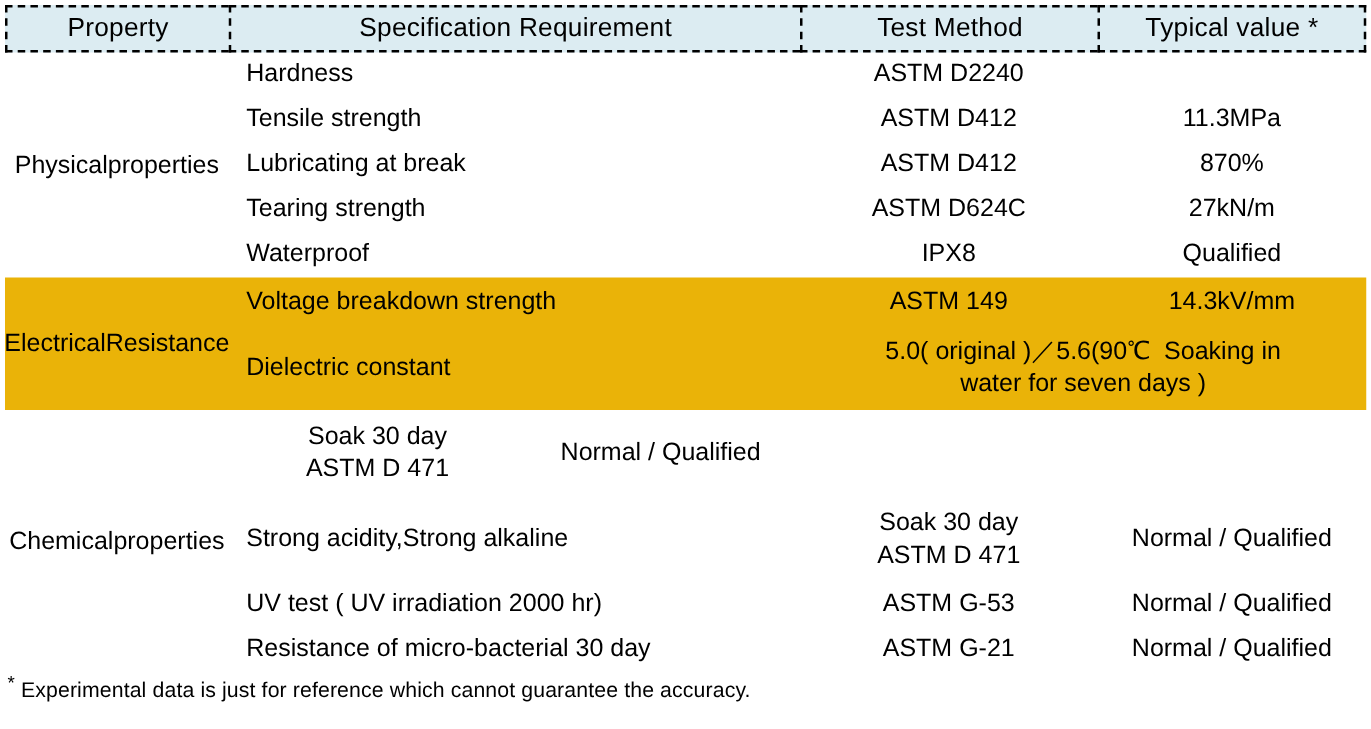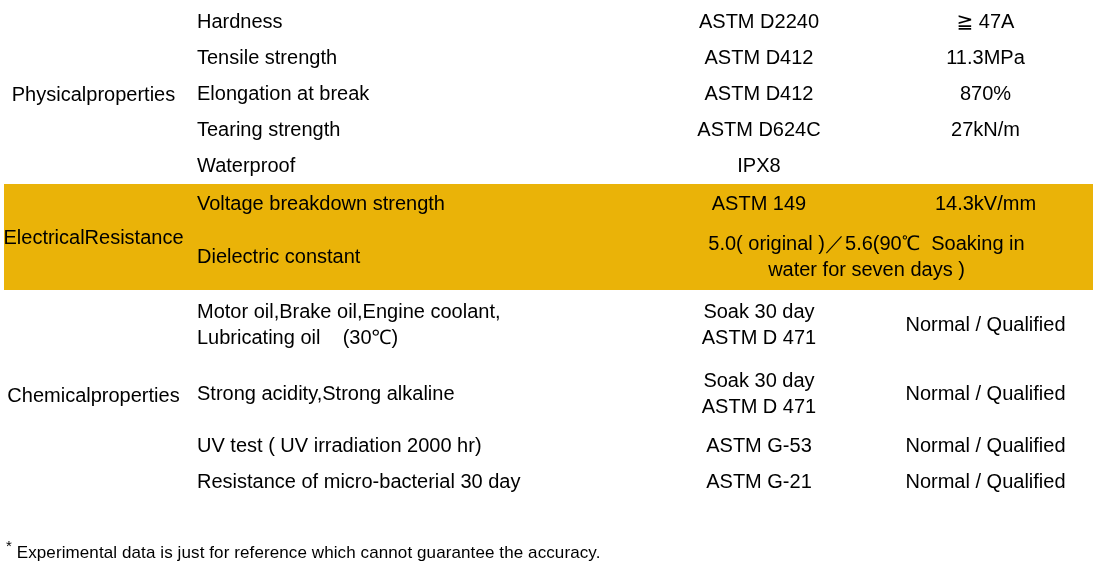--- a/index.html
+++ b/index.html
@@ -97,56 +97,70 @@
     font-size: 17px;
     letter-spacing: 0.1px;
   }
   .footnote sup { font-size: 15px; }
 </style>
 </head>
 <body>
 
 <div class="sheet">
 
+  <div class="header-row">
+    <div class="header-cell c1">
+        <span>Property</span>
+      </div>
+    <div class="header-cell c2">
+        <span>Specification Requirement</span>
+      </div>
+    <div class="header-cell c3">
+        <span>Test Method</span>
+      </div>
+    <div class="header-cell c4">
+        <span>Typical value *</span>
+      </div>
+  </div>
 
   <div class="band">
     <div class="section">
       <div class="section-label">
         <span>Physical</span>
         <span>properties</span>
       </div>
       <div class="section-body">
 
         <div class="row phys-row">
           <div class="cell left w2">Hardness</div>
           <div class="cell center w3">ASTM D2240</div>
-          <div class="cell center w4">≧ 47A</div>
         </div>
 
         <div class="row phys-row">
           <div class="cell left w2">Tensile strength</div>
           <div class="cell center w3">ASTM D412</div>
           <div class="cell center w4">11.3MPa</div>
         </div>
 
         <div class="row phys-row">
-          <div class="cell left w2">Elongation at break</div>
+          <div class="cell left w2">Lubricating at break</div>
           <div class="cell center w3">ASTM D412</div>
           <div class="cell center w4">870%</div>
         </div>
 
         <div class="row phys-row">
           <div class="cell left w2">Tearing strength</div>
           <div class="cell center w3">ASTM D624C</div>
           <div class="cell center w4">27kN/m</div>
         </div>
 
         <div class="row phys-row">
           <div class="cell left w2">Waterproof</div>
           <div class="cell center w3">IPX8</div>
+          <div class="cell center w4">Qualified</div>
         </div>
 
       </div>
     </div>
   </div>
 
   <div class="band blue">
     <div class="section">
       <div class="section-label">
         <span>Electrical</span>
@@ -174,24 +188,20 @@
 
   <div class="band">
     <div class="section">
       <div class="section-label">
         <span>Chemical</span>
         <span>properties</span>
       </div>
       <div class="section-body">
 
         <div class="row chem-row-tall">
-          <div class="cell left w2">
-            <span class="nowrap">Motor oil,Brake oil,Engine coolant,</span>
-            <span class="nowrap">Lubricating oil    (30℃)</span>
-          </div>
           <div class="cell center w3">
             <span>Soak 30 day</span>
             <span>ASTM D 471</span>
           </div>
           <div class="cell center w4">Normal / Qualified</div>
         </div>
 
         <div class="row chem-row-tall">
           <div class="cell left w2">
             <span class="nowrap">Strong acidity,Strong alkaline</span>

